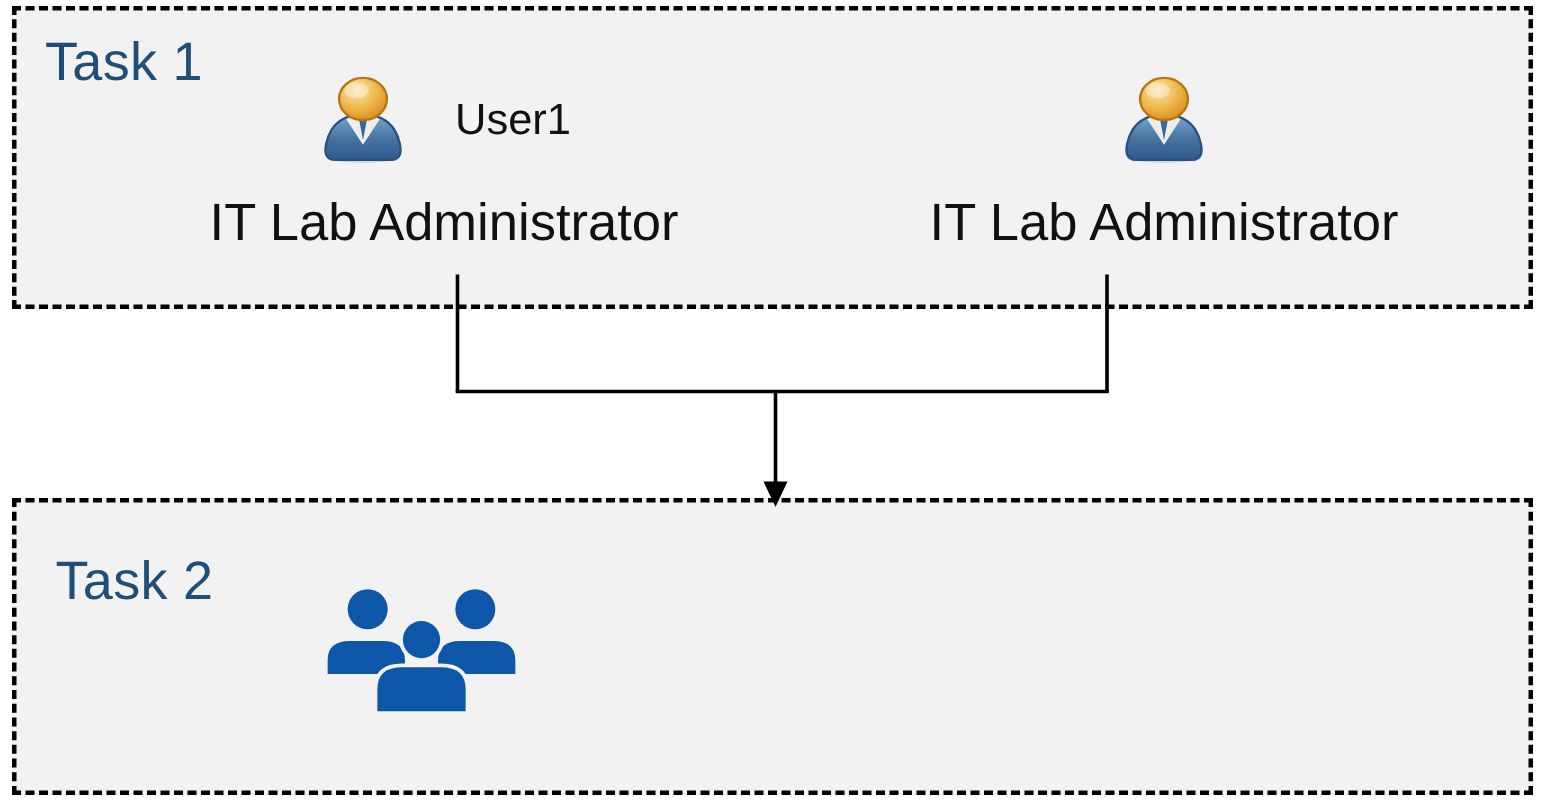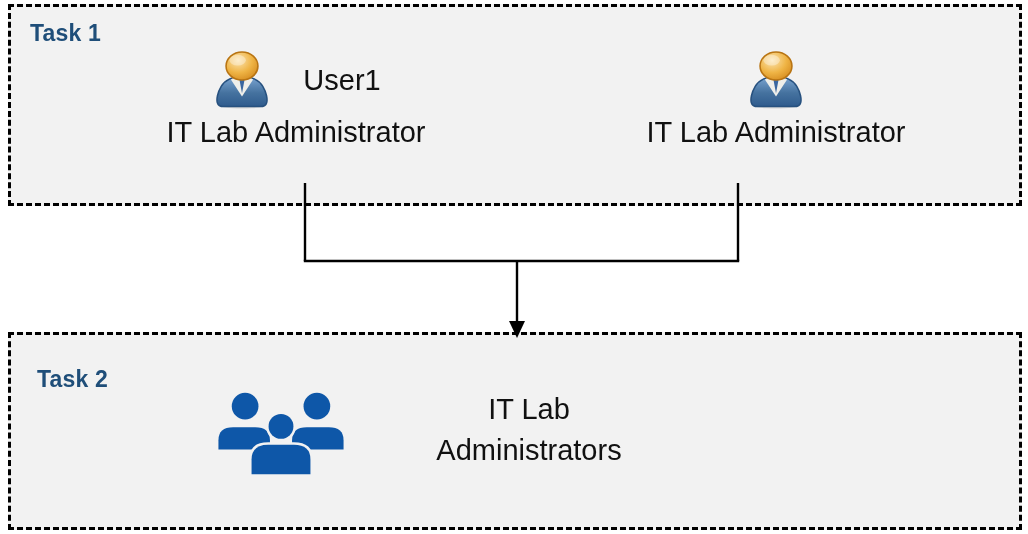--- a/index.html
+++ b/index.html
@@ -7,33 +7,33 @@
     position:relative;width:1028px;height:534px;background:#FFFFFF;
     font-family:"Liberation Sans","DejaVu Sans",sans-serif;overflow:hidden;
   }
   .task-box{
     position:absolute;left:8px;box-sizing:border-box;width:1014px;
     background:#F2F2F2;border:3px dashed #000000;
   }
   .task-box.one{top:4px;height:202px;}
   .task-box.two{top:332px;height:198px;}
   .task-label{
-    position:absolute;font-size:23px;font-weight:700;color:#1F4E79;
+    position:absolute;font-size:36px;font-weight:400;color:#1F4E79;
     letter-spacing:0.2px;white-space:nowrap;
   }
   .task-box.one .task-label{left:19px;top:13px;}
   .task-box.two .task-label{left:26px;top:31px;}
   .person-card{
     position:absolute;top:44px;display:flex;flex-direction:column;align-items:center;
   }
   .person-card.left{left:115px;width:340px;}
   .person-card.right{left:575px;width:380px;}
   .person-row{display:flex;align-items:center;gap:30px;}
   .person-name{font-size:29px;color:#111111;white-space:nowrap;}
-  .person-role{font-size:29px;color:#111111;white-space:nowrap;margin-top:7px;}
+  .person-role{font-size:35px;color:#111111;white-space:nowrap;margin-top:20px;}
   .group-icon{position:absolute;left:204px;top:50px;}
   .group-label{
     position:absolute;left:368px;top:54px;width:300px;text-align:center;
     font-size:29px;line-height:41px;color:#111111;
   }
   .connector-overlay{
     position:absolute;left:0;top:0;width:1028px;height:534px;
     pointer-events:none;z-index:5;
   }
   .strokefirst{paint-order:stroke;}
@@ -96,24 +96,20 @@
       <g fill="#0E57A8">
         <path d="M2 70 V60 Q2 46 18 46 H42 Q58 46 58 60 V70 Z"></path>
         <circle cx="31" cy="23" r="14.5"></circle>
         <path d="M82 70 V60 Q82 46 98 46 H122 Q138 46 138 60 V70 Z"></path>
         <circle cx="109" cy="23" r="14.5"></circle>
         <circle class="strokefirst" cx="70" cy="45" r="13.5" stroke="#F2F2F2" stroke-width="5.5"></circle>
         <path class="strokefirst" d="M38 97 V81 Q38 65 56 65 H84 Q102 65 102 81 V97 Z" stroke="#F2F2F2" stroke-width="5.5"></path>
       </g>
     </svg>
 
-    <div class="group-label">
-      <div>IT Lab</div>
-      <div>Administrators</div>
-    </div>
   </div>
 
   <svg class="connector-overlay" viewBox="0 0 1028 534">
     <g stroke="#000000" stroke-width="2.4" fill="none">
       <line x1="305" y1="183" x2="305" y2="261"></line>
       <line x1="738" y1="183" x2="738" y2="261"></line>
       <line x1="303.8" y1="261" x2="739.2" y2="261"></line>
       <line x1="517" y1="261" x2="517" y2="324"></line>
     </g>
     <polygon points="509,321 525,321 517,338" fill="#000000"></polygon>

